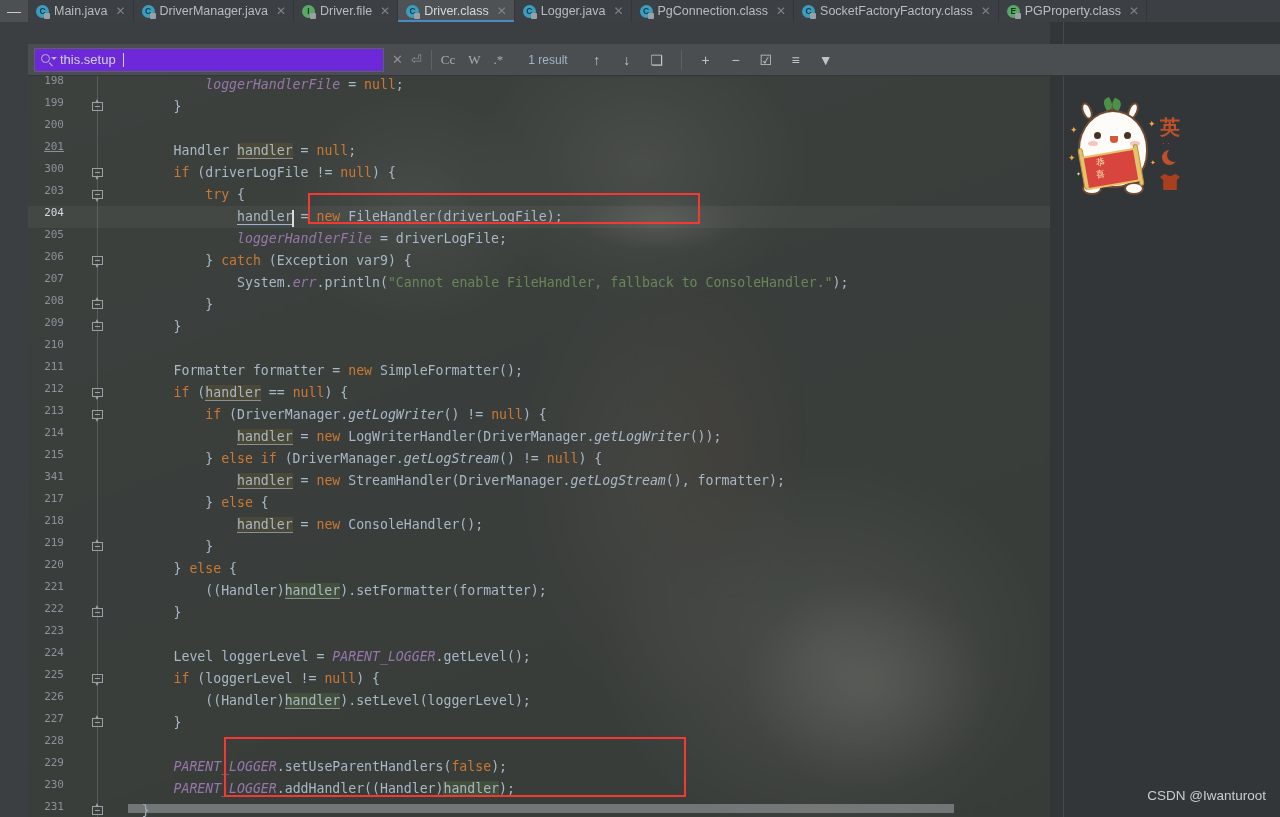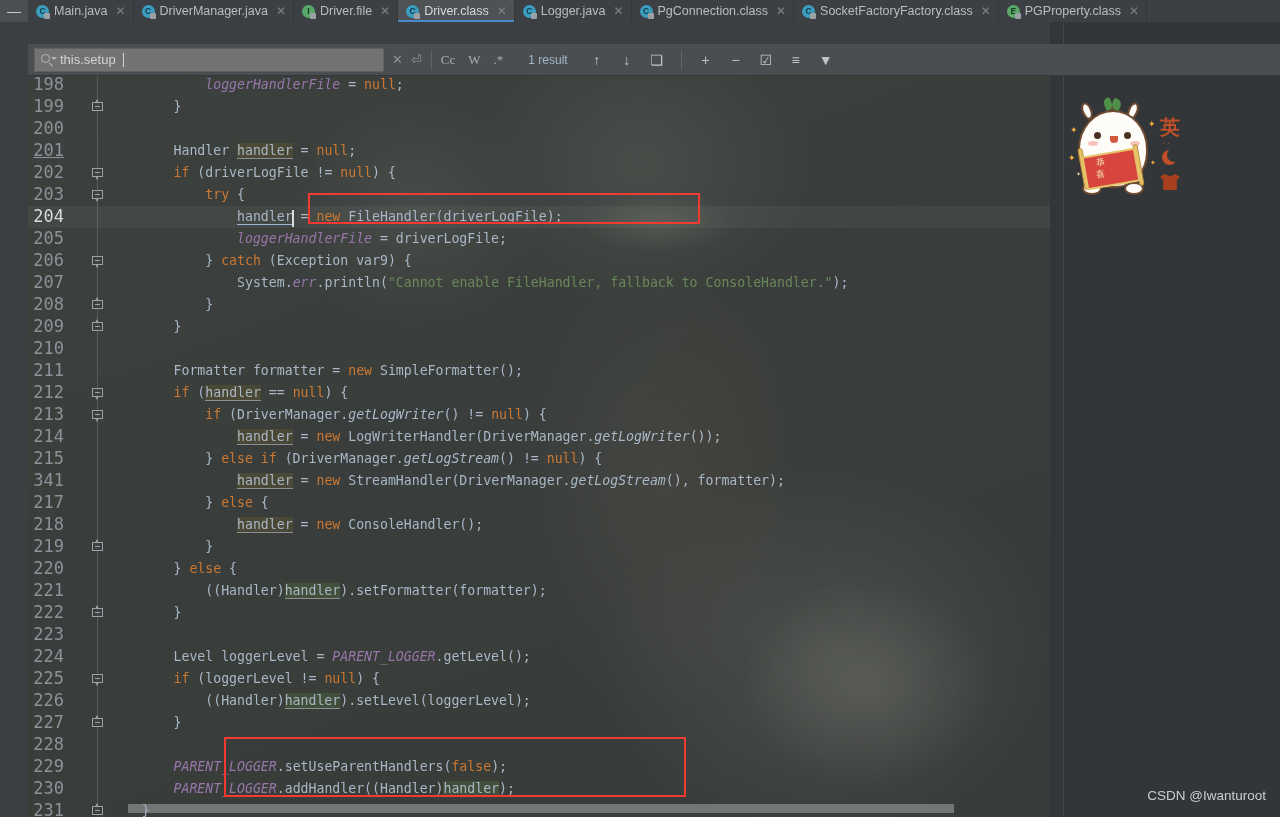--- a/index.html
+++ b/index.html
@@ -43,21 +43,21 @@
   
   .banner{ position:absolute; left:28px; top:22px; width:1252px; height:22px;
     background:#2f4a63; color:#d7dde2; font-size:12px; display:flex; align-items:center;
     padding-left:10px; z-index:8; }
 
   
   .findbar{ position:absolute; left:28px; top:44px; width:1252px; height:32px;
     background:#4a4e50; display:flex; align-items:center; z-index:8;
     border-bottom:1px solid #33363a; }
   .findfield{ position:relative; display:flex; align-items:center; gap:6px;
-    width:350px; height:24px; margin-left:6px; background:#737373;
+    width:350px; height:24px; margin-left:6px; background:#6d28d9;
     border:1px solid #5d6163; padding:0 6px; }
   .findfield .magnify{ width:13px; height:13px; position:relative; flex:0 0 13px;}
   .findfield .magnify .circ{ position:absolute; left:0; top:1px; width:9px; height:9px;
     border:1.4px solid #b6babc; border-radius:50%; }
   .findfield .magnify .hdl{ position:absolute; left:7.5px; top:8.5px; width:5px; height:1.4px;
     background:#b6babc; transform:rotate(45deg); transform-origin:left center; }
   .findfield .magnify .carett{ position:absolute; left:10px; top:4px; width:0;height:0;
     border-left:3px solid transparent;border-right:3px solid transparent;border-top:3.5px solid #b6babc;}
   .findfield .qtext{ font-size:13px; color:#cfd3d5; font-family:"Liberation Sans",sans-serif; }
   .findfield .caret{ display:inline-block; width:1px; height:14px; background:#cfd3d5;
@@ -91,21 +91,21 @@
   .bgphoto .shoulder{ position:absolute; left:66%; top:62%; width:330px; height:300px;
      background:radial-gradient(ellipse 180px 150px at 50% 50%, rgba(190,186,176,.30), transparent 70%);
      filter:blur(6px); }
   .bgphoto .crown{ position:absolute; left:50%; top:10%; width:240px; height:120px;
      background:radial-gradient(ellipse 120px 45px at 50% 60%, rgba(185,182,170,.30), transparent 68%);
      filter:blur(3px); }
   .bgphoto .veil{ position:absolute; inset:0; background:rgba(58,63,60,.45); }
 
   
   .gutter{ position:absolute; left:0; top:0; width:82px; height:741px; z-index:2; }
-  .gutnum{ position:absolute; right:46px; font-size:17px; color:#8b9299;
+  .gutnum{ position:absolute; right:46px; font-size:11px; color:#8b9299;
      font-family:"DejaVu Sans Mono", monospace; text-align:left; }
   .gutnum.cur{ color:#d6dade; }
   .gutline{ position:absolute; left:69px; top:0; width:1px; height:741px; background:rgba(140,145,148,.35);}
   .fold{ position:absolute; left:64px; width:11px; height:11px; }
   .fold .bx{ position:absolute; left:0; top:0; width:11px; height:9px;
      border:1px solid #9aa1a6; background:rgba(58,63,60,.5); }
   .fold .bx:after{ content:""; position:absolute; left:2px; top:3px; width:5px; height:1px; background:#9aa1a6;}
   .fold.down:before{ content:""; position:absolute; left:3px; top:8px;
      border-left:2.5px solid transparent;border-right:2.5px solid transparent;border-top:4px solid #9aa1a6;}
   .fold.up:before{ content:""; position:absolute; left:3px; top:-3px;
@@ -198,21 +198,21 @@
     <div class="curline" id="curline" style="top: 130px;"></div>
     <div class="gutter" id="gutter">
       <div class="gutline"></div>
     <div class="gutnum" style="top: -2px;">198</div>
         <div class="gutnum" style="top: 20px;">199</div>
         <div class="fold up" style="top: 26px;">
           <div class="bx"></div>
         </div>
         <div class="gutnum" style="top: 42px;">200</div>
         <div class="gutnum" style="top: 64px; text-decoration: underline;">201</div>
-        <div class="gutnum" style="top: 86px;">202</div>
+        <div class="gutnum" style="top: 86px;">300</div>
         <div class="fold down" style="top: 92px;">
           <div class="bx"></div>
         </div>
         <div class="gutnum" style="top: 108px;">203</div>
         <div class="fold down" style="top: 114px;">
           <div class="bx"></div>
         </div>
         <div class="gutnum cur" style="top: 130px;">204</div>
         <div class="gutnum" style="top: 152px;">205</div>
         <div class="gutnum" style="top: 174px;">206</div>

